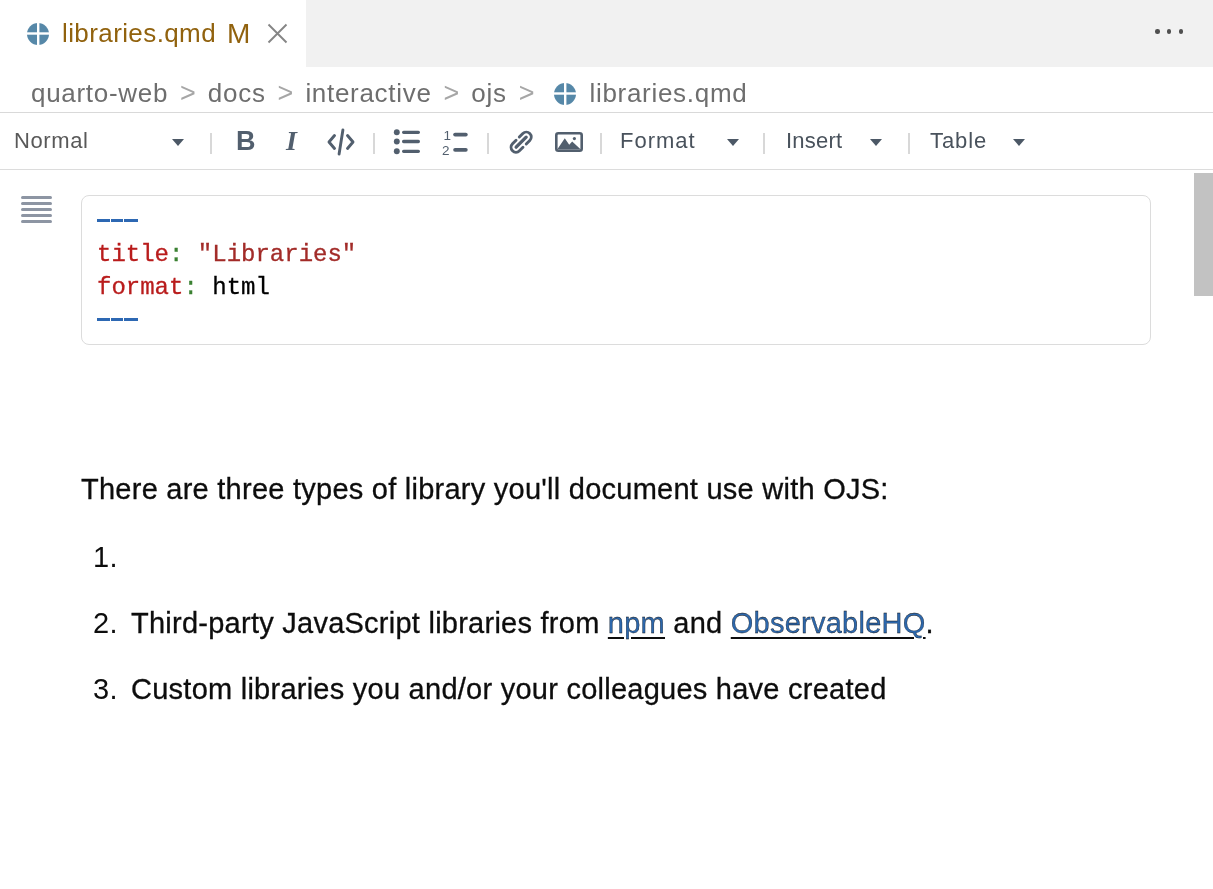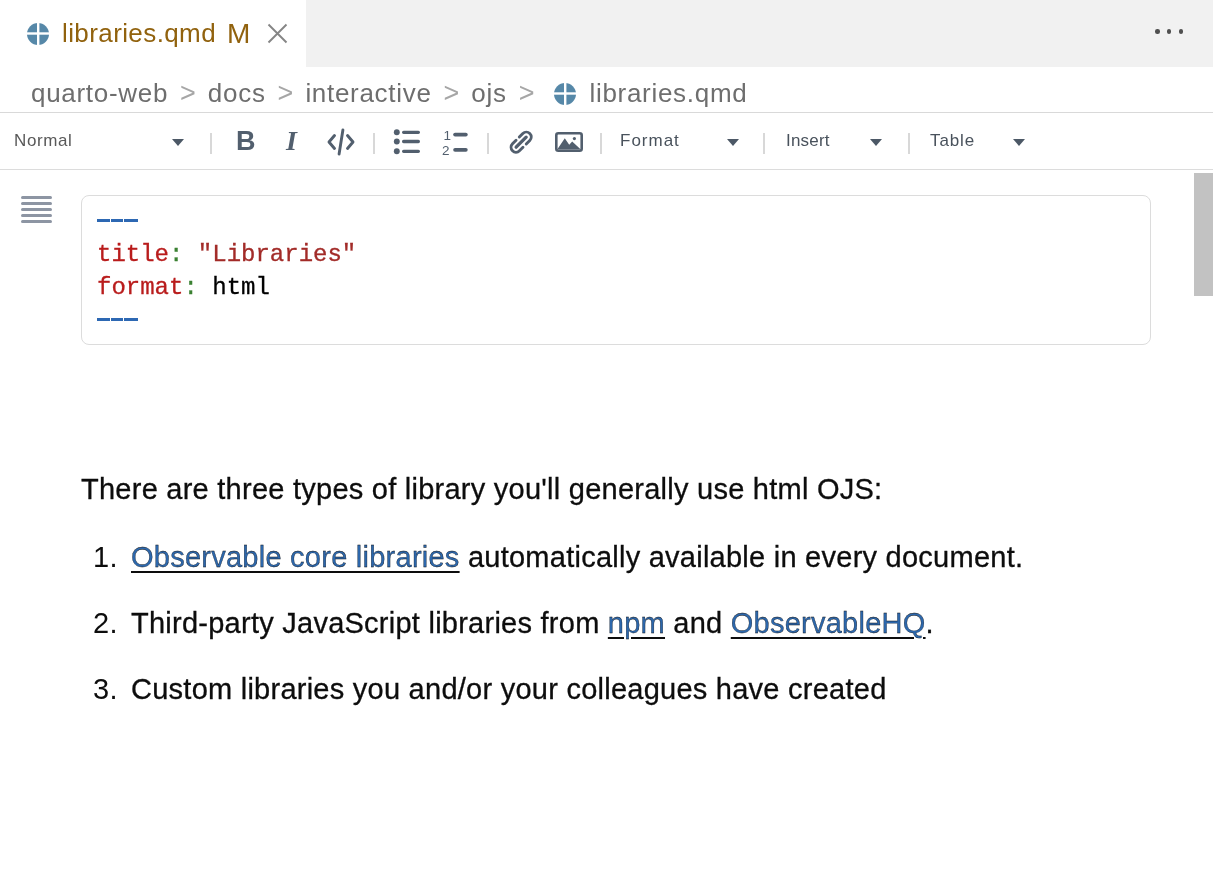--- a/index.html
+++ b/index.html
@@ -19,21 +19,21 @@
 
 #crumbs { position:absolute; left:0; top:67px; width:1213px; height:45px; background:#fff;
   display:flex; align-items:center; padding-left:31px; padding-top:8px; font-size:26px; color:#6e6e6e; }
 #crumbs .w { letter-spacing:0.7px; }
 #crumbs .sep { color:#a6a6a6; margin:0 12px; font-size:27px; }
 #crumbs .qicon { margin:0 13px 0 8px; }
 
 
 #toolbar { position:absolute; left:0; top:112px; width:1213px; height:58px; background:#fff;
   border-top:1px solid #d9d9d9; border-bottom:1px solid #dcdcdc; }
-#toolbar .t { position:absolute; top:50%; transform:translateY(-50%); color:#595959; font-size:17px; }
+#toolbar .t { position:absolute; top:50%; transform:translateY(-50%); color:#595959; font-size:22px; }
 #toolbar .vsep { position:absolute; top:19.5px; width:2px; height:21px; background:#d8d8d8; }
 .caret { position:absolute; top:50%; margin-top:-2px; width:0; height:0;
   border-left:6.8px solid transparent; border-right:6.8px solid transparent; border-top:7.8px solid #4c5866; }
 
 
 #codeblock { position:absolute; left:81px; top:195px; width:1070px; height:150px;
   border:1px solid #dcdcdc; border-radius:8px; background:#fff;
   font-family:"Liberation Mono", monospace; font-size:24px; line-height:33px; padding:8.5px 0 0 15px; white-space:pre; -webkit-text-stroke:0.3px currentColor; }
 .cm-dash { display:inline-block; width:40.5px; height:3.2px; position:relative; top:-5.5px;
   background:linear-gradient(90deg,#2d68b3 0 12.9px,transparent 12.9px 14.3px,#2d68b3 14.3px 26.1px,transparent 26.1px 27.5px,#2d68b3 27.5px 40.5px); }
@@ -150,24 +150,23 @@
       <i></i>
       <i></i>
       <i></i>
     </div>
   <div id="codeblock"><span class="cm-dash"></span>
 <span class="cm-key">title</span><span class="cm-colon">:</span> <span class="cm-str">"Libraries"</span>
 <span class="cm-key">format</span><span class="cm-colon">:</span> html
 <span class="cm-dash"></span></div>
 
 
-  <div class="para" style="top:469px">There are three types of library you'll generally use html OJS:</div>
+  <div class="para" style="top:469px">There are three types of library you'll document use with OJS:</div>
 
   <span class="num" style="left:93px; top:537px">1.</span>
-  <div class="para" style="left:131px; top:537px"><a>Observable core libraries</a> automatically available in every document.</div>
   <span class="num" style="left:93px; top:603px">2.</span>
   <div class="para" style="left:131px; top:603px">Third-party JavaScript libraries from <a>npm</a> and <a>ObservableHQ</a>.</div>
   <span class="num" style="left:93px; top:669px">3.</span>
   <div class="para" style="left:131px; top:669px">Custom libraries you and/or your colleagues have created</div>
 
 
   <div id="thumb"></div>
 </div>
 
 </body></html>

